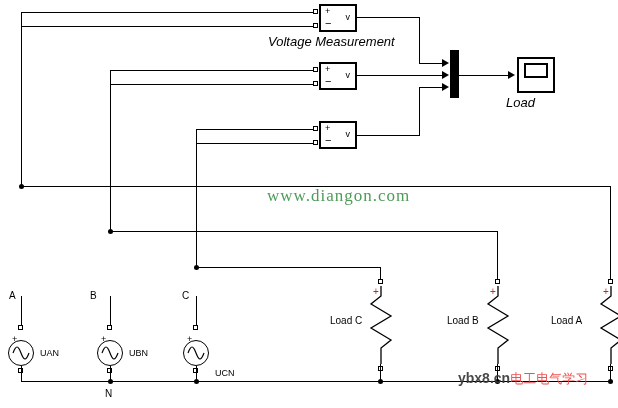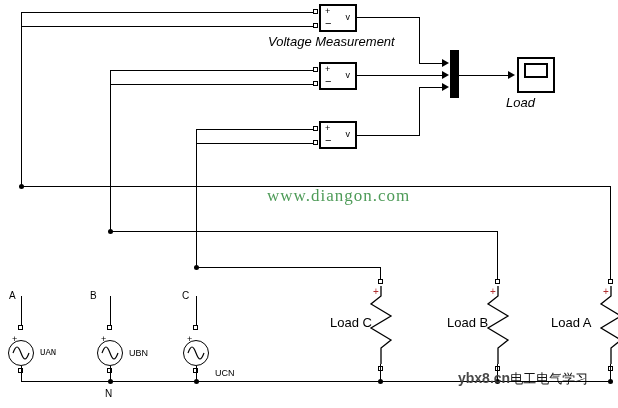--- a/index.html
+++ b/index.html
@@ -37,28 +37,28 @@
   .src svg{display:block;}
   .srclabel{position:absolute;font-size:9px;color:#000;white-space:nowrap;}
   .plusmark{position:absolute;font-size:9px;line-height:8px;color:#000;}
   .plusred{position:absolute;font-size:10px;line-height:8px;color:#b03030;}
 
   
   .phase{position:absolute;font-size:10px;color:#000;}
 
   
   .res{position:absolute;}
-  .reslabel{position:absolute;font-size:13px;color:#000;white-space:nowrap;}
+  .reslabel{position:absolute;font-size:10px;color:#000;white-space:nowrap;}
 
   
   .wm-main{position:absolute;font-family:"Liberation Serif",serif;font-size:17px;
            color:#4e9b58;letter-spacing:1px;white-space:nowrap;}
   .wm-bot{position:absolute;font-family:"Liberation Sans",sans-serif;font-size:14px;
           color:#3a3a3a;white-space:nowrap;opacity:.92;font-weight:bold;}
-  .wm-bot .cn{font-family:"DejaVu Sans",sans-serif;color:#000000;font-weight:normal;font-size:13px;}
+  .wm-bot .cn{font-family:"DejaVu Sans",sans-serif;color:#ef4444;font-weight:normal;font-size:13px;}
 </style>
 </head>
 <body>
 
 <div id="stage">
 
   <div class="w wv" style="left:21px;top:12px;height:175px;"></div>
   <div class="w wh" style="left:21px;top:12px;width:292px;"></div>
 
   <div class="w wh" style="left:21px;top:26px;width:292px;"></div>
@@ -134,21 +134,21 @@
   <div class="phase" style="left:90px;top:290px;">B</div>
   <div class="phase" style="left:182px;top:290px;">C</div>
 
   <div class="port" style="left:18px;top:325px;"></div>
   <span class="plusmark" style="left:12px;top:335px;">+</span>
   <div class="src" style="left:8px;top:340px;">
     <svg width="24" height="24" viewBox="0 0 24 24">
       <path d="M4 12 C 7 4, 9 4, 12 12 C 15 20, 17 20, 20 12" fill="none" stroke="#000" stroke-width="1.2"></path>
     </svg>
   </div>
-  <div class="srclabel" style="left:40px;top:348px;font-family:Liberation Mono, monospace;">UAN</div>
+  <div class="srclabel" style="left:40px;top:348px;">UAN</div>
   <div class="w wv" style="left:21px;top:296px;height:30px;"></div>
   <div class="port" style="left:18px;top:368px;"></div>
   <div class="w wv" style="left:21px;top:366px;height:15px;"></div>
 
   <div class="port" style="left:107px;top:325px;"></div>
   <span class="plusmark" style="left:101px;top:335px;">+</span>
   <div class="src" style="left:97px;top:340px;">
     <svg width="24" height="24" viewBox="0 0 24 24">
       <path d="M4 12 C 7 4, 9 4, 12 12 C 15 20, 17 20, 20 12" fill="none" stroke="#000" stroke-width="1.2"></path>
     </svg>

